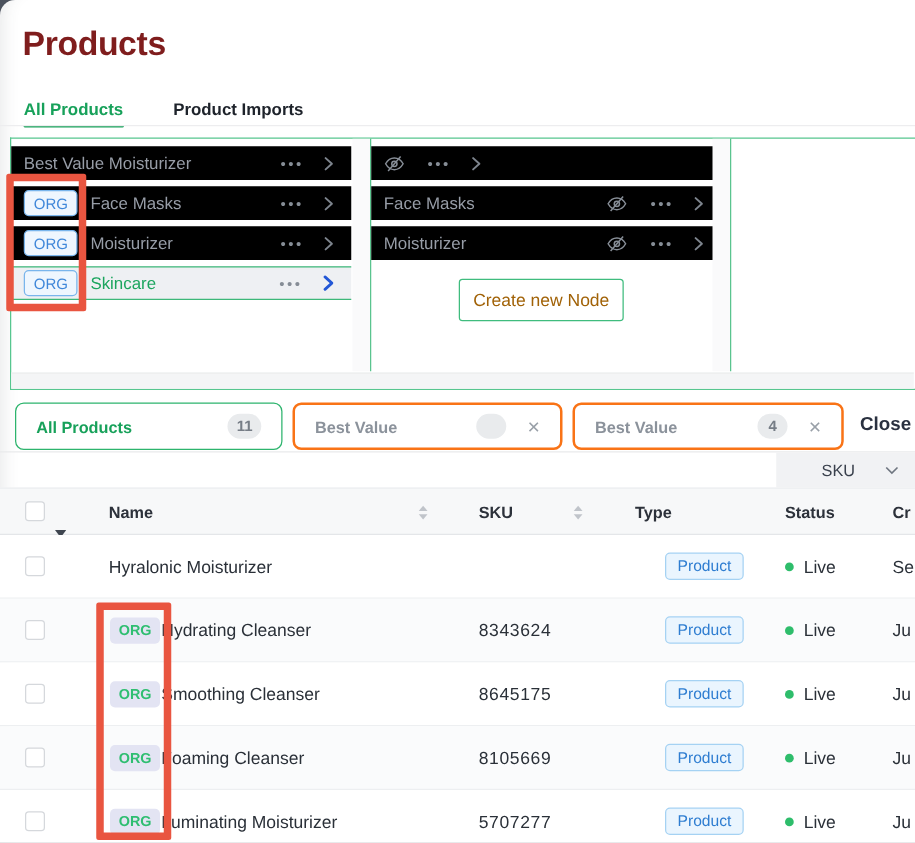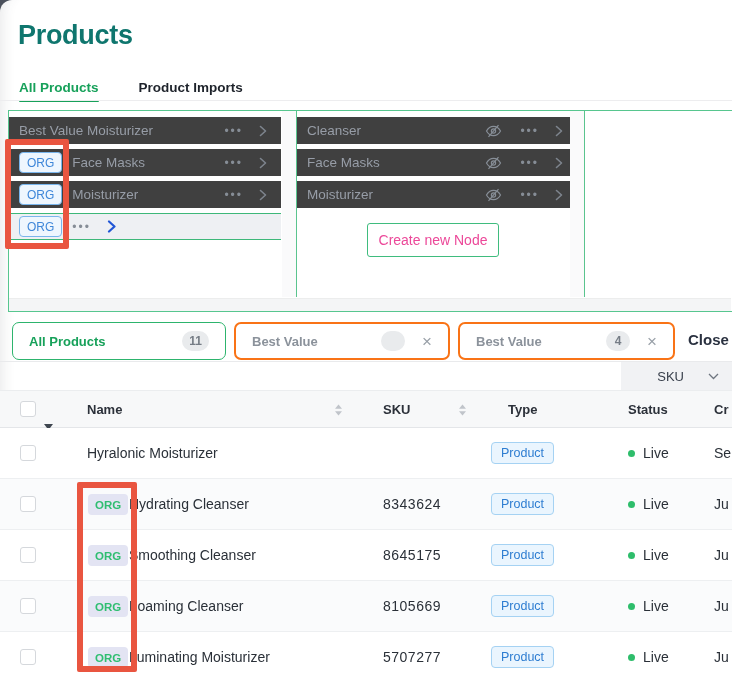--- a/index.html
+++ b/index.html
@@ -3,46 +3,46 @@
 <meta charset="utf-8">
 <style>
   * { margin:0; padding:0; box-sizing:border-box; }
   html,body { width:732px; height:674px; }
   body { font-family:"Liberation Sans", sans-serif; background:#4b515c; overflow:hidden; }
   .page { position:absolute; left:0; top:0; width:732px; height:674px; background:#fff;
           border-top-left-radius:12px; overflow:hidden;
           box-shadow: inset 16px 0 14px -14px rgba(60,65,75,.12); }
 
   
-  .page-title { position:absolute; left:18px; top:20px; font-size:27px; font-weight:700; color:#0f766e; letter-spacing:-.3px; }
+  .page-title { position:absolute; left:18px; top:20px; font-size:27px; font-weight:700; color:#7f1d1d; letter-spacing:-.3px; }
   .tabs { position:absolute; left:19px; top:80px; display:flex; gap:40px; font-size:13.5px; font-weight:700; }
   .tab { color:#1e232b; cursor:pointer; position:relative; }
   .tab.active { color:#17a15a; }
   .tab.active::after { content:''; position:absolute; left:0; right:0; bottom:-7px; height:2.5px; background:#17a15a; border-radius:2px; }
   .tabbar-line { position:absolute; left:0; top:100px; width:732px; height:1px; background:#ededef; }
 
   
   .hier-panel { position:absolute; left:8px; top:110px; width:724px; height:202px; background:#fff;
                 border:1px solid #57c68f; border-right:none; }
   .hcol { position:absolute; top:0; height:186px; }
   .hcol1 { left:0; width:272px; }
   .hcol2 { left:288px; width:280px; }
-  .hrow { position:relative; height:27px; margin-top:5px; background:#404040; display:flex; align-items:center;
+  .hrow { position:relative; height:27px; margin-top:5px; background:#000000; display:flex; align-items:center;
           padding:0 14px 0 10px; font-size:13.5px; color:#979da7; cursor:pointer; }
   .hrow:first-child { margin-top:6px; }
   .hrow .hlabel { flex:1; white-space:nowrap; overflow:hidden; }
   .hrow.selected { background:#eef0f3; border-top:1px solid #3db879; border-bottom:1px solid #3db879; }
   .hrow.selected .hlabel { color:#1ba55e; }
   .org-badge-h { display:inline-flex; align-items:center; justify-content:center; margin-right:10px;
                  height:21px; padding:0 7px; border:1px solid #79b5ec; background:#eef6fe; border-radius:4px;
                  font-size:12px; color:#3f87d9; flex:0 0 auto; }
   .dots { color:#868d96; font-size:12px; letter-spacing:2px; margin-right:16px; cursor:pointer; line-height:1; }
   .chev { display:inline-flex; cursor:pointer; }
   .eye { display:inline-flex; margin-right:18px; cursor:pointer; }
-  .hbtn { position:absolute; background:#fff; border:1px solid #3fbc7e; color:#ec4899; border-radius:3px;
+  .hbtn { position:absolute; background:#fff; border:1px solid #3fbc7e; color:#a16207; border-radius:3px;
           font-size:14px; font-family:"Liberation Sans", sans-serif; cursor:pointer; }
   .hbtn1 { left:57px; top:142px; width:160px; height:36px; }
   .hbtn2 { left:358px; top:112px; width:132px; height:34px; }
   .hscroll { position:absolute; top:0; width:14px; height:186px; background:#fafafb; }
   .hscroll1 { left:273px; } .hscroll2 { left:561px; }
   .vline { position:absolute; top:0; width:1px; height:186px; background:#5ac48e; }
   .vline1 { left:287px; } .vline2 { left:575px; }
   .hstrip { position:absolute; left:0; bottom:0; width:722px; height:13px; background:#f4f5f6; border-top:1px solid #eceded; }
 
   
@@ -72,21 +72,21 @@
   .checkbox { position:absolute; width:16px; height:16px; background:#fff; border:1.5px solid #d5d8dc; border-radius:3px; cursor:pointer; }
   .thead .checkbox { left:20px; top:10px; }
   .hdr-caret { position:absolute; left:44px; top:16px; cursor:pointer; }
   .sort { position:absolute; top:13px; cursor:pointer; display:inline-flex; }
   .trow { position:absolute; left:0; width:732px; height:51px; background:#fff; border-bottom:1px solid #edeff1; cursor:pointer; }
   .trow.alt { background:#fafbfc; }
   .trow .checkbox { left:20px; top:17px; }
   .cell { position:absolute; font-size:14px; color:#2a3038; line-height:51px; white-space:nowrap; }
   .c-name { left:87px; } .c-name.shift { left:129px; }
   .c-sku { left:383px; letter-spacing:.5px; }
-  .c-type { left:491px; line-height:normal; top:14px; }
+  .c-type { left:532px; line-height:normal; top:14px; }
   .c-status { left:628px; }
   .c-created { left:714px; }
   .org-badge-t { position:absolute; left:88px; top:15px; height:21px; display:inline-flex; align-items:center;
                  padding:0 7px; background:#e3e4f3; border-radius:4px; font-size:11.5px; font-weight:700; color:#2fbe71; }
   .type-badge { display:inline-block; padding:3px 9px; border:1px solid #a5d2f3; background:#eaf5fe; color:#2e7dd1;
                 border-radius:4px; font-size:12.5px; }
   .live-dot { display:inline-block; width:7px; height:7px; border-radius:50%; background:#2ebd6b; margin-right:8px; vertical-align:1px; }
 
   
   .red-rect { position:absolute; border:6px solid #e95540; border-radius:2px; z-index:50; pointer-events:none; }
@@ -133,36 +133,36 @@
         <span class="hlabel">Moisturizer</span>
         <span class="dots">•••</span>
         <span class="chev">
             <svg width="8" height="12" viewBox="0 0 8 12">
               <polyline points="1.5,1.5 6.5,6 1.5,10.5" fill="none" stroke="#7d848d" stroke-width="1.6" stroke-linecap="round" stroke-linejoin="round"></polyline>
             </svg>
           </span>
       </div>
       <div class="hrow selected">
         <span class="org-badge-h">ORG</span>
+        <span class="hlabel">Skincare</span>
         <span class="dots">•••</span>
         <span class="chev">
             <svg width="9" height="13" viewBox="0 0 9 13">
               <polyline points="2,1.5 7.5,6.5 2,11.5" fill="none" stroke="#2257d6" stroke-width="2.2" stroke-linecap="round" stroke-linejoin="round"></polyline>
             </svg>
           </span>
       </div>
     </div>
 
 
     <div class="hscroll hscroll1"></div>
     <div class="vline vline1"></div>
 
     <div class="hcol hcol2">
       <div class="hrow">
-        <span class="hlabel">Cleanser</span>
         <span class="eye">
             <svg width="17" height="14" viewBox="0 0 17 14">
               <path d="M1.5 7 C3.2 3.9 5.6 2.3 8.5 2.3 C11.4 2.3 13.8 3.9 15.5 7 C13.8 10.1 11.4 11.7 8.5 11.7 C5.6 11.7 3.2 10.1 1.5 7 Z" fill="none" stroke="#878e97" stroke-width="1.2"></path>
               <circle cx="8.5" cy="7" r="2.1" fill="none" stroke="#878e97" stroke-width="1.2"></circle>
               <line x1="3.5" y1="12.8" x2="13.5" y2="1.2" stroke="#878e97" stroke-width="1.2"></line>
             </svg>
           </span>
         <span class="dots">•••</span>
         <span class="chev">
             <svg width="8" height="12" viewBox="0 0 8 12">

